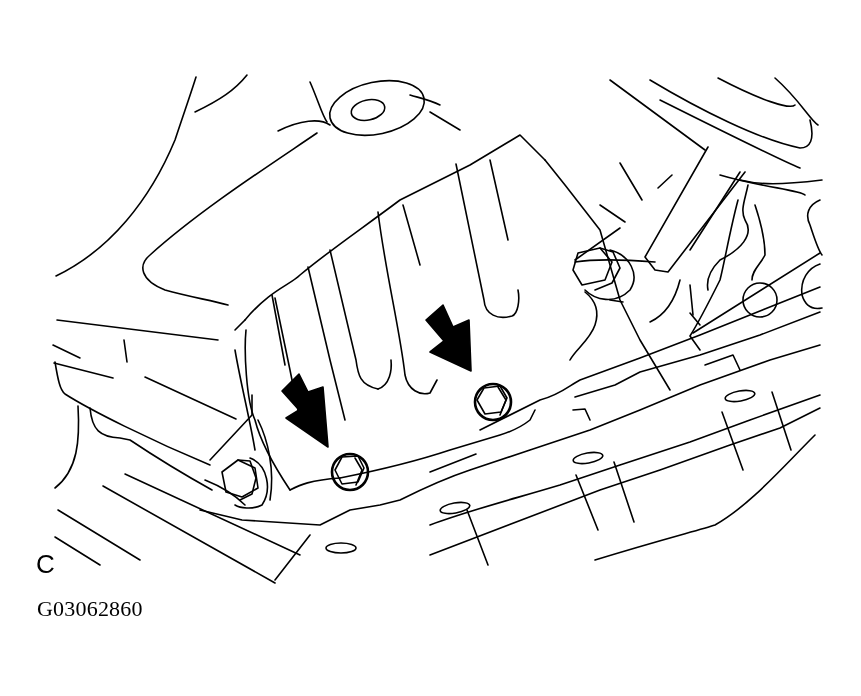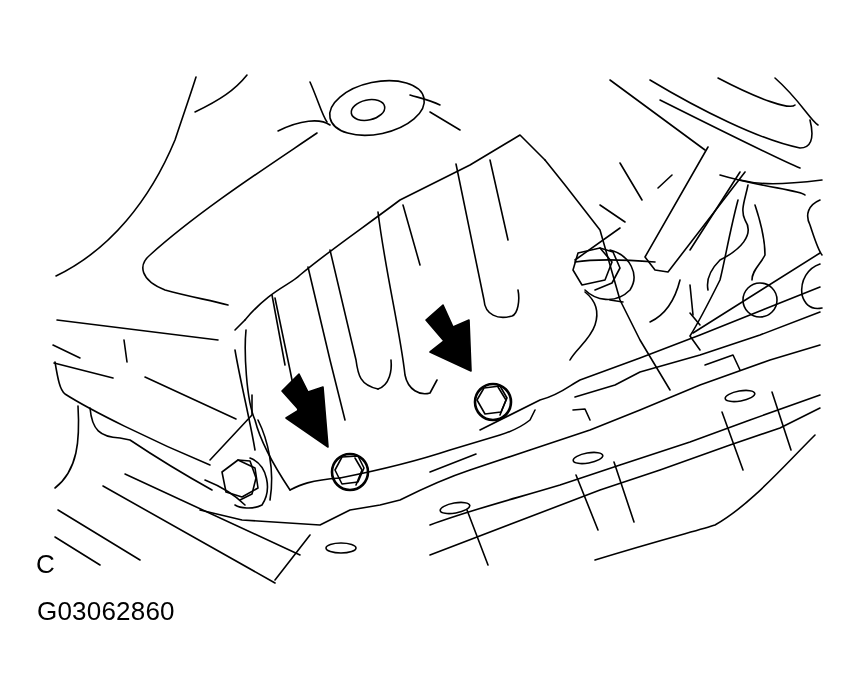--- a/index.html
+++ b/index.html
@@ -7,21 +7,21 @@
     .drawing { position: absolute; left: 0; top: 0; width: 861px; height: 696px; }
     .drawing path, .drawing line, .drawing polyline, .drawing ellipse, .drawing polygon, .drawing circle {
       fill: none; stroke: #000; stroke-width: 1.6; stroke-linecap: round; stroke-linejoin: round;
     }
     .drawing .fill-black { fill: #000; stroke: #000; }
     .drawing .thick { stroke-width: 2.6; }
     .label {
       position: absolute; font-family: "Liberation Sans", sans-serif; color: #000;
     }
     .view-label { left: 36px; top: 549px; font-size: 26px; }
-    .fig-code { left: 37px; top: 596px; font-size: 26px; letter-spacing: 0.2px; }
+    .fig-code { left: 37px; top: 596px; font-size: 22px; letter-spacing: 0.2px; font-family: Liberation Serif, serif; }
   </style>
 </head>
 <body>
 
 <svg class="drawing" viewBox="0 0 861 696" xmlns="http://www.w3.org/2000/svg">
 
   <g>
     <path d="M56 276 C110 250 150 200 175 140 C185 110 192 90 196 77"></path>
     <path d="M195 112 C220 100 235 90 247 75"></path>
     <path d="M310 82 C318 100 322 115 327 122"></path>

